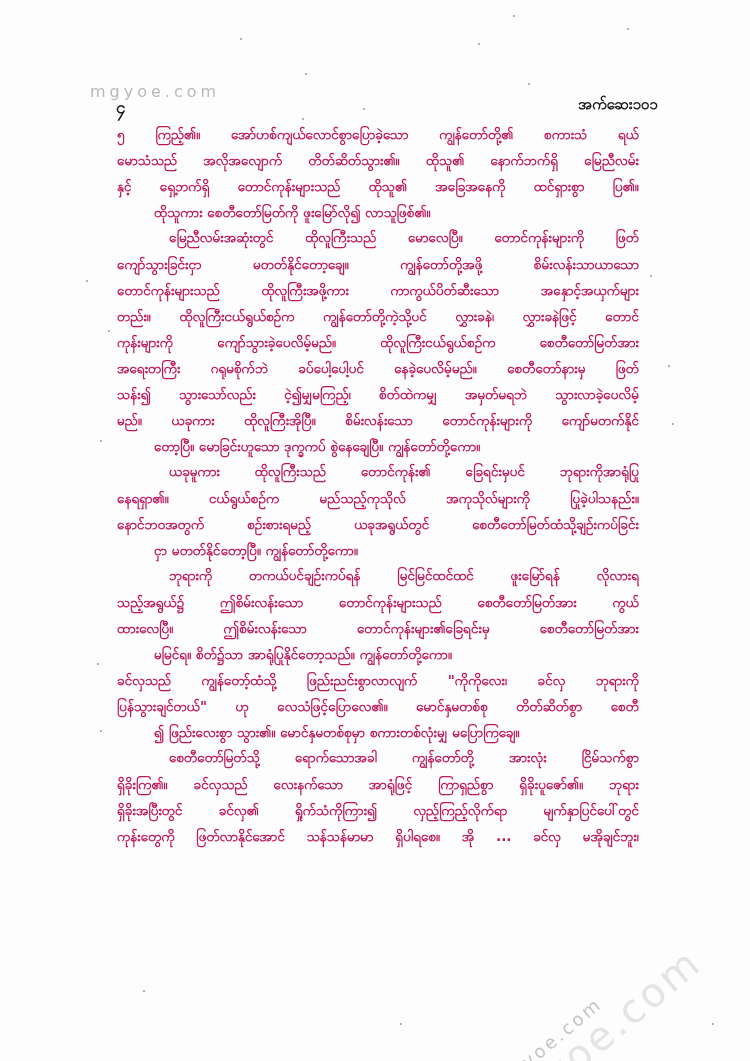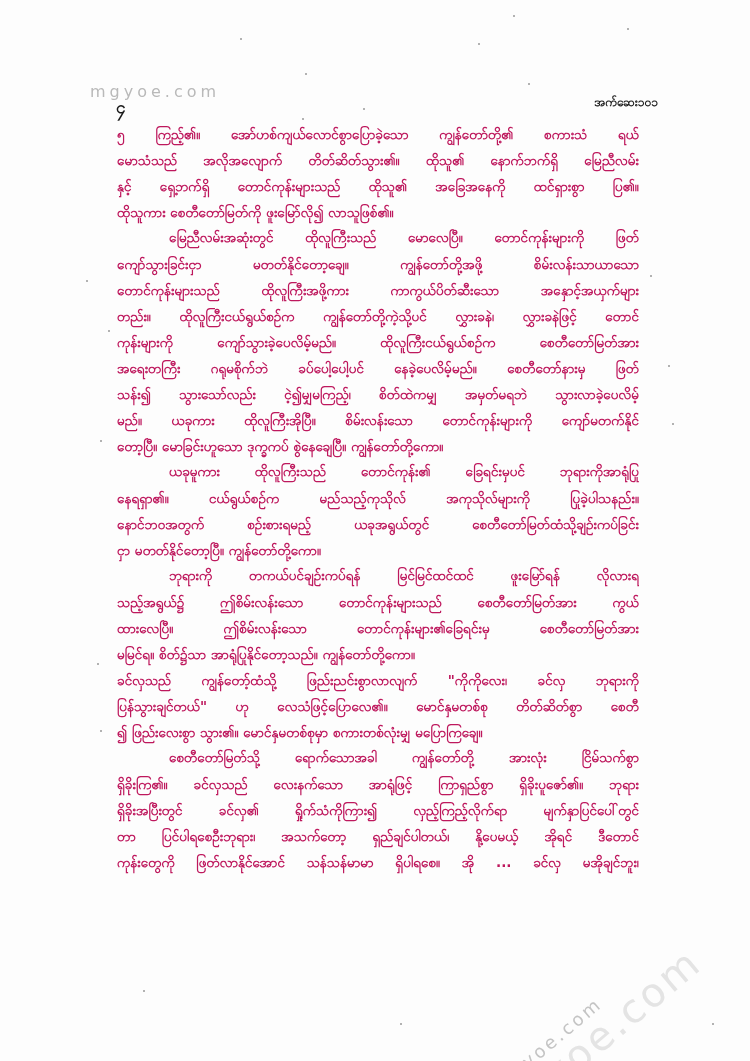--- a/index.html
+++ b/index.html
@@ -35,21 +35,21 @@
       left: 116px;
       top: 96px;
       font-size: 17px;
       font-weight: bold;
       color: #1a1a1a;
     }
     .running-header {
       position: absolute;
       right: 92px;
       top: 94px;
-      font-size: 12px;
+      font-size: 15px;
       font-weight: bold;
       color: #1a1a1a;
       text-align: right;
     }
     .body-text {
       position: absolute;
       left: 117px;
       top: 121px;
       width: 522px;
     }
@@ -63,20 +63,21 @@
       text-align: justify;
       text-align-last: justify;
       color: #be185d;
     }
     .line.indent {
       padding-left: 52px;
       font-family: Liberation Serif, serif;
     }
     .line.last {
       text-align-last: left;
+      margin-left: 37px;
     }
     .watermark-diag {
       position: absolute;
       right: 22px;
       bottom: 50px;
       transform: rotate(-40deg);
       transform-origin: right bottom;
       color: #cfcfcf;
       font-family: "DejaVu Sans", sans-serif;
       pointer-events: none;
@@ -137,21 +138,20 @@
     <div class="line indent">ဘုရားကို တကယ်ပင်ချဉ်းကပ်ရန် မြင်မြင်ထင်ထင် ဖူးမြော်ရန် လိုလားရ</div>
     <div class="line">သည့်အရွယ်၌ ဤစိမ်းလန်းသော တောင်ကုန်းများသည် စေတီတော်မြတ်အား ကွယ်</div>
     <div class="line">ထားလေပြီ။ ဤစိမ်းလန်းသော တောင်ကုန်းများ၏ခြေရင်းမှ စေတီတော်မြတ်အား</div>
     <div class="line last">မမြင်ရ။ စိတ်၌သာ အာရုံပြုနိုင်တော့သည်။ ကျွန်တော်တို့ကော။</div>
     <div class="line">ခင်လှသည် ကျွန်တော့်ထံသို့ ဖြည်းညင်းစွာလာလျက် "ကိုကိုလေး၊ ခင်လှ ဘုရားကို</div>
     <div class="line">ပြန်သွားချင်တယ်" ဟု လေသံဖြင့်ပြောလေ၏။ မောင်နှမတစ်စု တိတ်ဆိတ်စွာ စေတီ</div>
     <div class="line last">၍ ဖြည်းလေးစွာ သွား၏။ မောင်နှမတစ်စုမှာ စကားတစ်လုံးမျှ မပြောကြချေ။</div>
     <div class="line indent">စေတီတော်မြတ်သို့ ရောက်သောအခါ ကျွန်တော်တို့ အားလုံး ငြိမ်သက်စွာ</div>
     <div class="line">ရှိခိုးကြ၏။ ခင်လှသည် လေးနက်သော အာရုံဖြင့် ကြာရှည်စွာ ရှိခိုးပူဇော်၏။ ဘုရား</div>
     <div class="line">ရှိခိုးအပြီးတွင် ခင်လှ၏ ရှိုက်သံကိုကြား၍ လှည့်ကြည့်လိုက်ရာ မျက်နှာပြင်ပေါ်တွင်</div>
-    <div class="line">တာ ပြင်ပါရစေဦးဘုရား၊ အသက်တော့ ရှည်ချင်ပါတယ်၊ နို့ပေမယ့် အိုရင် ဒီတောင်</div>
     <div class="line">ကုန်းတွေကို ဖြတ်လာနိုင်အောင် သန်သန်မာမာ ရှိပါရစေ။ အို ... ခင်လှ မအိုချင်ဘူး၊</div>
   </div>
 
   <div class="watermark-diag">
     <span class="small">mgyoe.com</span>
     <span class="large">mgyoe.com</span>
   </div>
 
   <div class="speck" style="left:240px;top:38px;"></div>
   <div class="speck" style="left:305px;top:73px;"></div>

